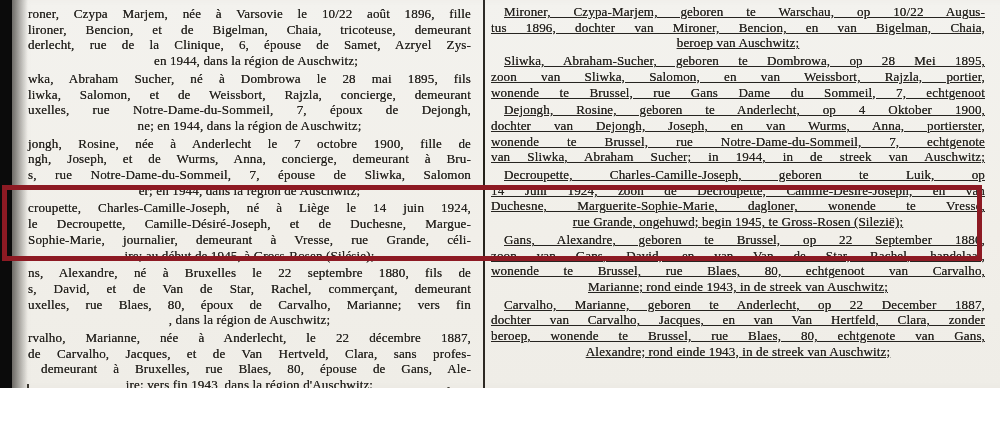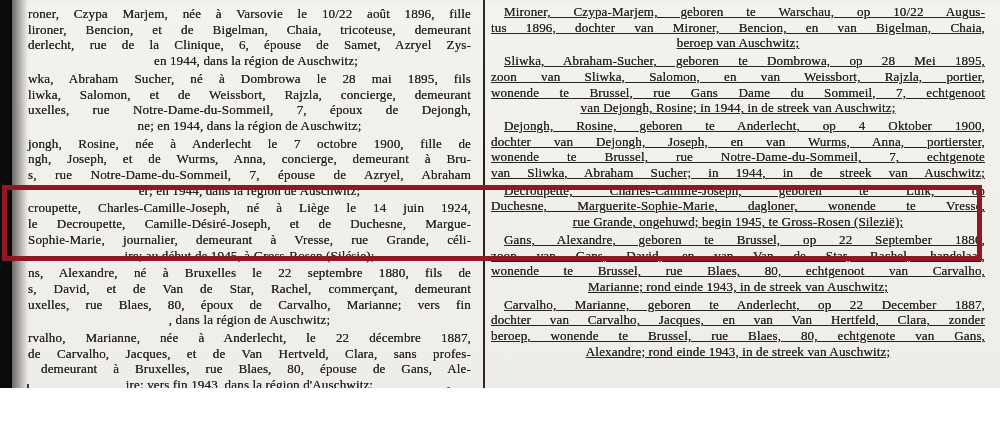--- a/index.html
+++ b/index.html
@@ -66,21 +66,21 @@
       </div>
       <div class="para">
         <div class="line j">wka, Abraham Sucher, né à Dombrowa le 28 mai 1895, fils</div>
         <div class="line j">liwka, Salomon, et de Weissbort, Rajzla, concierge, demeurant</div>
         <div class="line j">uxelles, rue Notre-Dame-du-Sommeil, 7, époux de Dejongh,</div>
         <div class="line">ne; en 1944, dans la région de Auschwitz;</div>
       </div>
       <div class="para">
         <div class="line j">jongh, Rosine, née à Anderlecht le 7 octobre 1900, fille de</div>
         <div class="line j">ngh, Joseph, et de Wurms, Anna, concierge, demeurant à Bru-</div>
-        <div class="line j">s, rue Notre-Dame-du-Sommeil, 7, épouse de Azryel, Abraham</div>
+        <div class="line j">s, rue Notre-Dame-du-Sommeil, 7, épouse de Sliwka, Salomon</div>
         <div class="line">er; en 1944, dans la région de Auschwitz;</div>
       </div>
       <div class="para">
         <div class="line j">croupette, Charles-Camille-Joseph, né à Liège le 14 juin 1924,</div>
         <div class="line j">le Decroupette, Camille-Désiré-Joseph, et de Duchesne, Margue-</div>
         <div class="line j">Sophie-Marie, journalier, demeurant à Vresse, rue Grande, céli-</div>
         <div class="line">ire; au début de 1945, à Gross-Rosen (Silésie);</div>
       </div>
       <div class="para">
         <div class="line j">ns, Alexandre, né à Bruxelles le 22 septembre 1880, fils de</div>
@@ -101,30 +101,30 @@
   <div class="col col-right" id="col-right">
       <div class="para">
         <div class="line j ind">Mironer, Czypa-Marjem, geboren te Warschau, op 10/22 Augus-</div>
         <div class="line j">tus 1896, dochter van Mironer, Bencion, en van Bigelman, Chaia,</div>
         <div class="line">beroep van Auschwitz;</div>
       </div>
       <div class="para">
         <div class="line j ind">Sliwka, Abraham-Sucher, geboren te Dombrowa, op 28 Mei 1895,</div>
         <div class="line j">zoon van Sliwka, Salomon, en van Weissbort, Rajzla, portier,</div>
         <div class="line j">wonende te Brussel, rue Gans Dame du Sommeil, 7, echtgenoot</div>
-        <div class="line">van Dejongh, Rosine; in 1944, in de streek van Auschwitz;</div>
       </div>
       <div class="para">
         <div class="line j ind">Dejongh, Rosine, geboren te Anderlecht, op 4 Oktober 1900,</div>
         <div class="line j">dochter van Dejongh, Joseph, en van Wurms, Anna, portierster,</div>
         <div class="line j">wonende te Brussel, rue Notre-Dame-du-Sommeil, 7, echtgenote</div>
         <div class="line j">van Sliwka, Abraham Sucher; in 1944, in de streek van Auschwitz;</div>
       </div>
       <div class="para">
         <div class="line j ind">Decroupette, Charles-Camille-Joseph, geboren te Luik, op</div>
+        <div class="line j">14 Juni 1924, zoon de Decroupette, Camille-Désiré-Joseph, en van</div>
         <div class="line j">Duchesne, Marguerite-Sophie-Marie, dagloner, wonende te Vresse,</div>
         <div class="line">rue Grande, ongehuwd; begin 1945, te Gross-Rosen (Silezië);</div>
       </div>
       <div class="para">
         <div class="line j ind">Gans, Alexandre, geboren te Brussel, op 22 September 1880,</div>
         <div class="line j">zoon van Gans, David, en van Van de Star, Rachel, handelaar,</div>
         <div class="line j">wonende te Brussel, rue Blaes, 80, echtgenoot van Carvalho,</div>
         <div class="line">Marianne; rond einde 1943, in de streek van Auschwitz;</div>
       </div>
       <div class="para">

